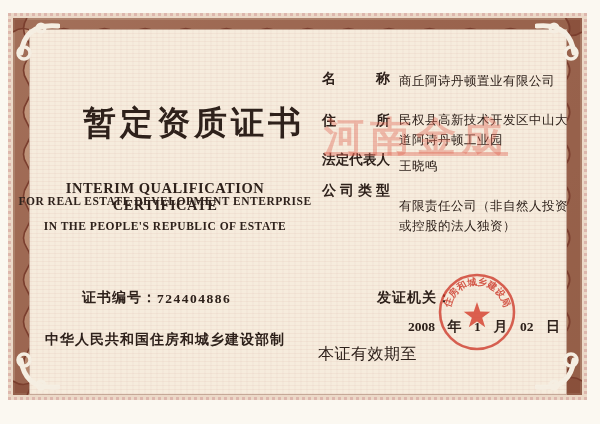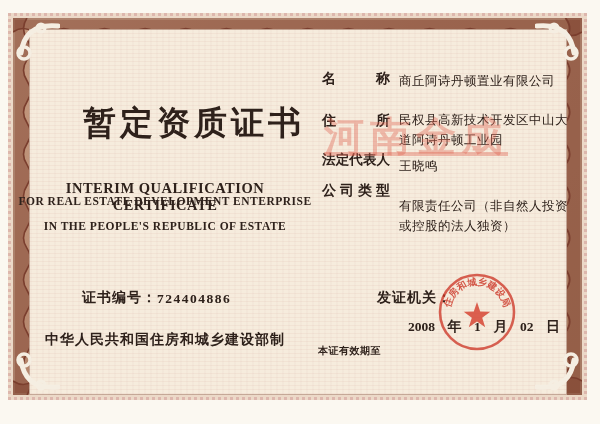--- a/index.html
+++ b/index.html
@@ -61,21 +61,21 @@
   .lab-name{top:70px;}   .val-name{top:71px;}
   .lab-addr{top:112px;}  .val-addr{top:110px;}
   .lab-legal{top:151px;font-size:13.5px;} .val-legal{top:156px;}
   .lab-type{top:182px;}  .val-type{top:196px;}
   .issuing-label{position:absolute;left:377px;top:289px;font-size:14px;font-weight:bold;letter-spacing:1px;}
   .date-row{position:absolute;left:408px;top:318px;width:152px;display:flex;
     justify-content:space-between;align-items:baseline;z-index:3;}
   .date-row .num{font-family:"Liberation Serif",serif;font-weight:bold;font-size:13.5px;}
   .date-row .unit{font-size:14px;font-weight:bold;}
   .validity{position:absolute;left:318px;top:344px;display:flex;gap:9px;align-items:baseline;}
-  .validity .lab{font-size:10px;font-weight:bold;letter-spacing:0.5px;}
+  .validity .lab{font-size:16px;font-weight:normal;letter-spacing:0.5px;}
   .validity .val{font-size:12.5px;font-weight:bold;letter-spacing:0.5px;}
   
   .watermark{position:absolute;left:324px;top:116px;width:240px;z-index:6;
     font-size:40px;font-weight:bold;letter-spacing:6px;line-height:1;
     color:rgba(224,98,78,0.38);white-space:nowrap;pointer-events:none;text-decoration:underline;}
   .seal{position:absolute;left:425px;top:258px;width:104px;height:104px;z-index:7;opacity:0.9;}
 </style>
 </head>
 <body>
 

